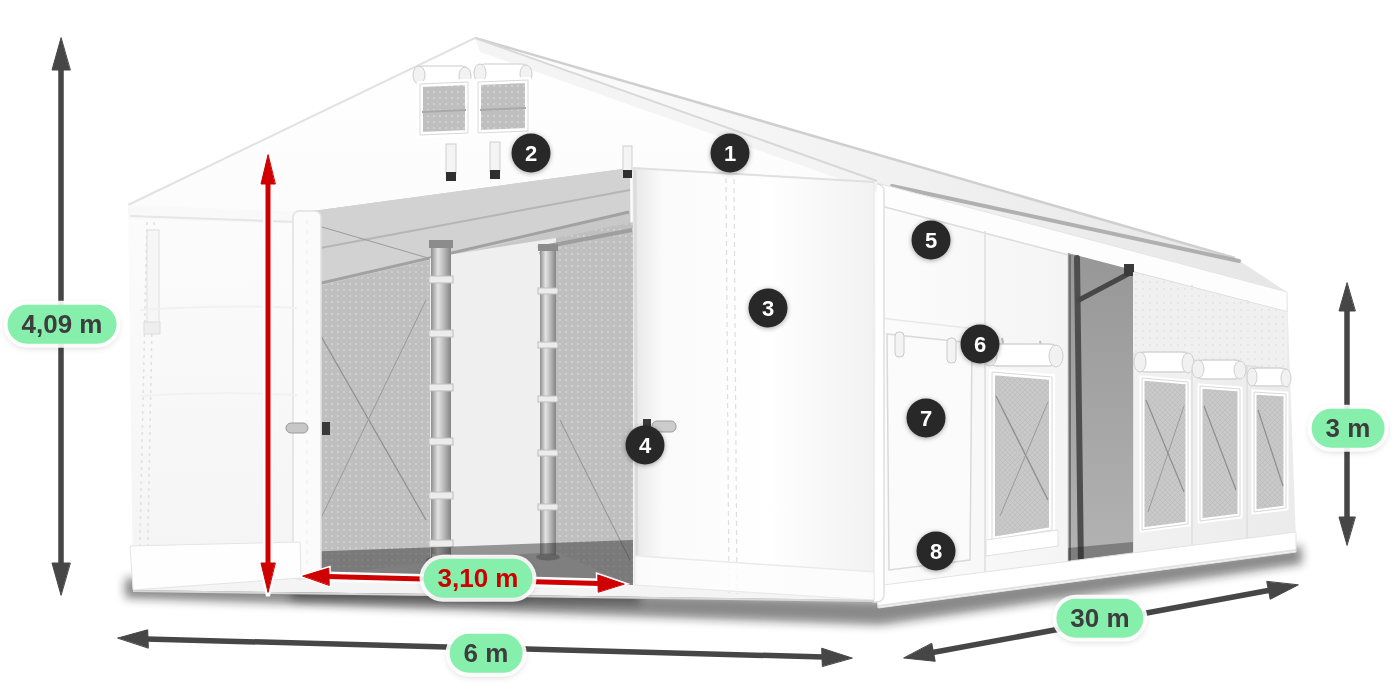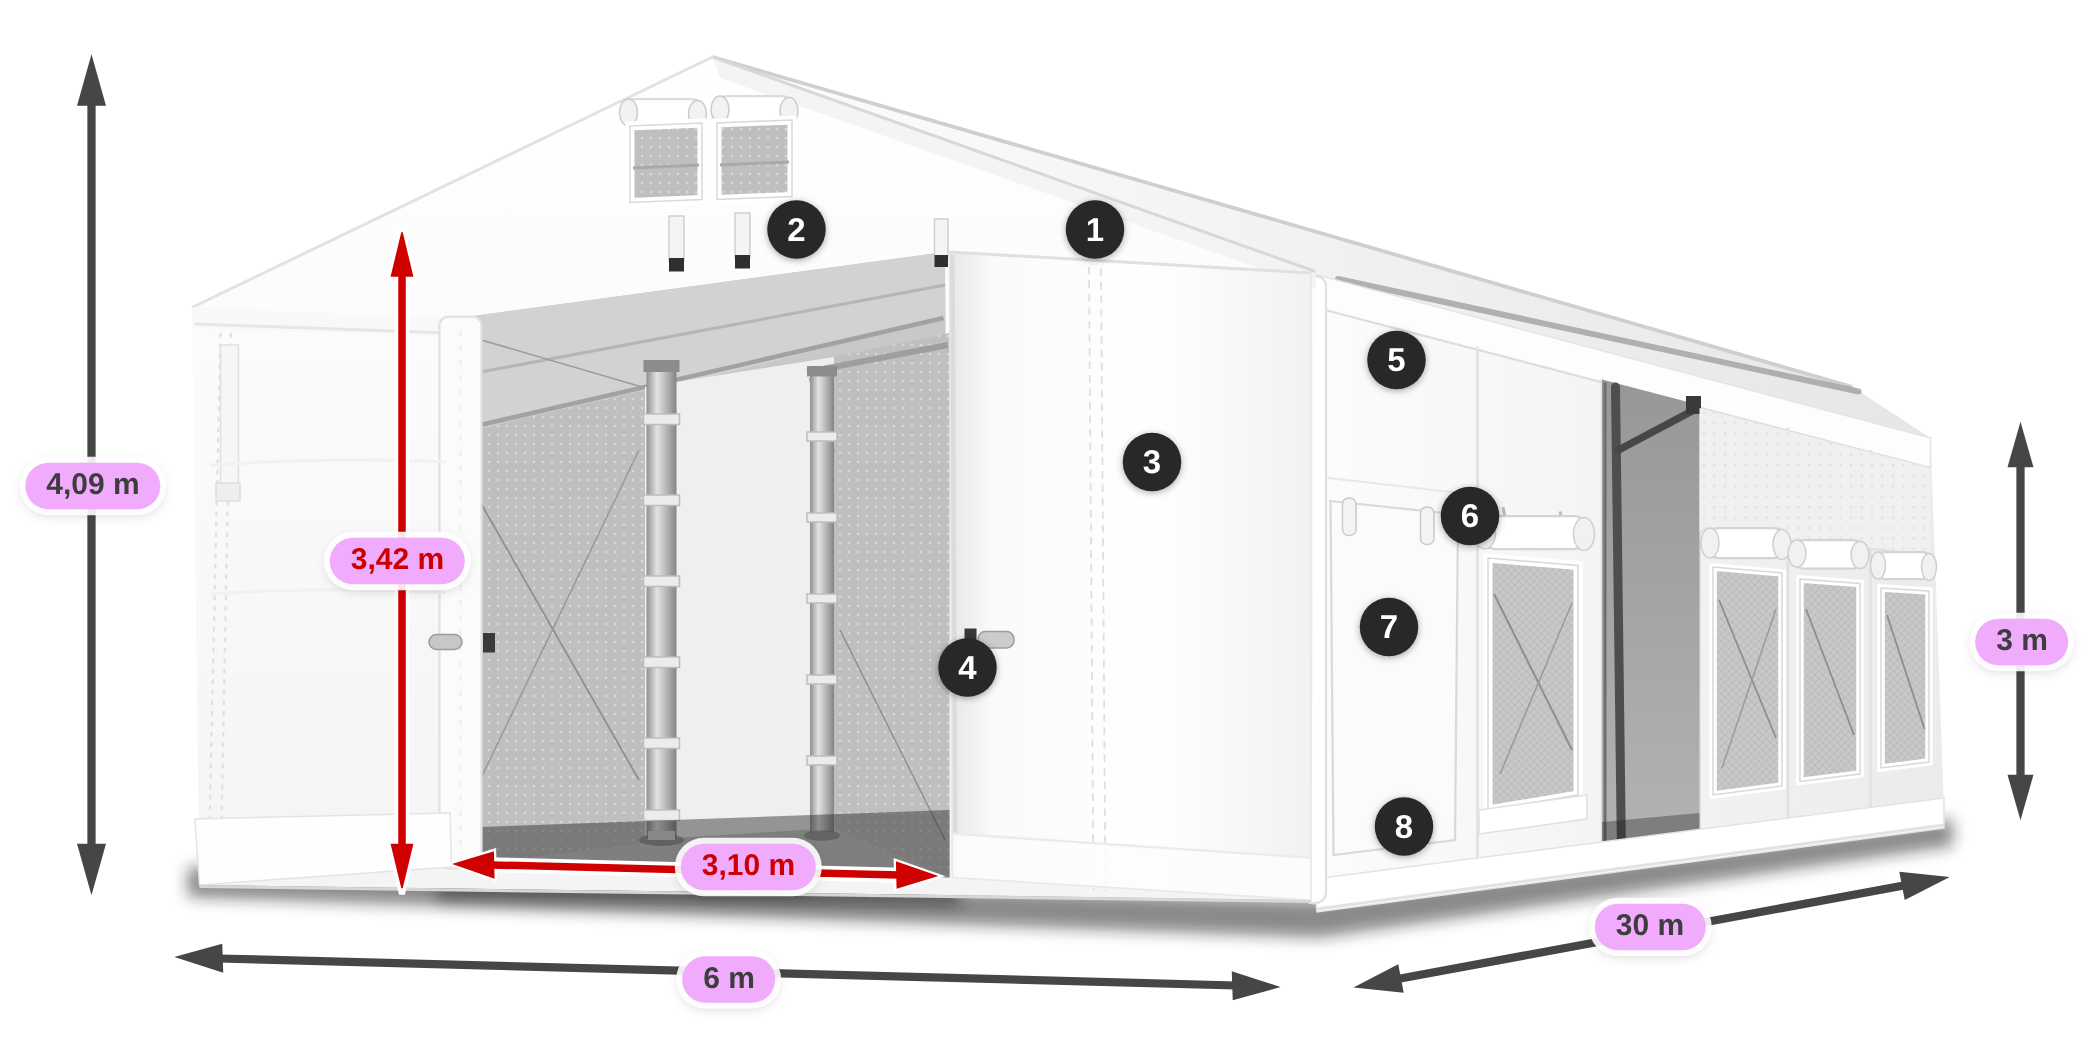--- a/index.html
+++ b/index.html
@@ -3,22 +3,22 @@
 <meta charset="utf-8">
 <style>
   html,body{margin:0;padding:0;background:#fff;}
   .stage{
     position:relative;width:1400px;height:700px;background:#ffffff;overflow:hidden;
     font-family:"Liberation Sans", sans-serif;
   }
   .stage svg{position:absolute;left:0;top:0;}
   .dim-label{
     position:absolute;transform:translate(-50%,-50%);
-    background:#f0abfc;border-radius:26px;padding:3px 14px;
-    font-weight:bold;font-size:20px;line-height:1.25;color:#3d3d3d;white-space:nowrap;
+    background:#86efac;border-radius:26px;padding:3px 14px;
+    font-weight:bold;font-size:26px;line-height:1.25;color:#3d3d3d;white-space:nowrap;
     box-shadow:0 0 0 4px rgba(255,255,255,.9), 0 2px 9px rgba(0,0,0,.28);
     z-index:4;
   }
   .dim-label.red{color:#cc0000;}
   .badge{
     position:absolute;transform:translate(-50%,-50%);
     width:39px;height:39px;border-radius:50%;
     background:#282828;color:#ffffff;font-weight:bold;font-size:22px;
     display:flex;align-items:center;justify-content:center;
     box-shadow:0 1px 5px rgba(0,0,0,.35);
@@ -330,22 +330,21 @@
 
     <g stroke="#cf0000" fill="#cf0000">
       <line x1="327" y1="576.6" x2="600" y2="583.4" stroke-width="5"></line>
       <polygon points="303,576 328.8,568.1 329.2,585.1"></polygon>
       <polygon points="624,584 597.8,574.9 598.2,591.9"></polygon>
     </g>
   </g>
 </svg>
 
 <div class="dim-label" style="left:62px;top:324px;">4,09 m</div>
-<div class="dim-label red" style="left:265px;top:374px;">3,42 m</div>
-<div class="dim-label red" style="left:499px;top:578px;text-align:center;">3,10 m</div>
+<div class="dim-label red" style="left:478px;top:578px;text-align:center;">3,10 m</div>
 <div class="dim-label" style="left:486px;top:653px;text-align:center;">6 m</div>
 <div class="dim-label" style="left:1100px;top:618px;">30 m</div>
 <div class="dim-label" style="left:1348px;top:428px;">3 m</div>
 
 <div class="badge" style="left:730px;top:153px;">1</div>
 <div class="badge" style="left:531px;top:153px;">2</div>
 <div class="badge" style="left:768px;top:308px;">3</div>
 <div class="badge" style="left:645px;top:445px;">4</div>
 <div class="badge" style="left:931px;top:240px;">5</div>
 <div class="badge" style="left:980px;top:344px;">6</div>

